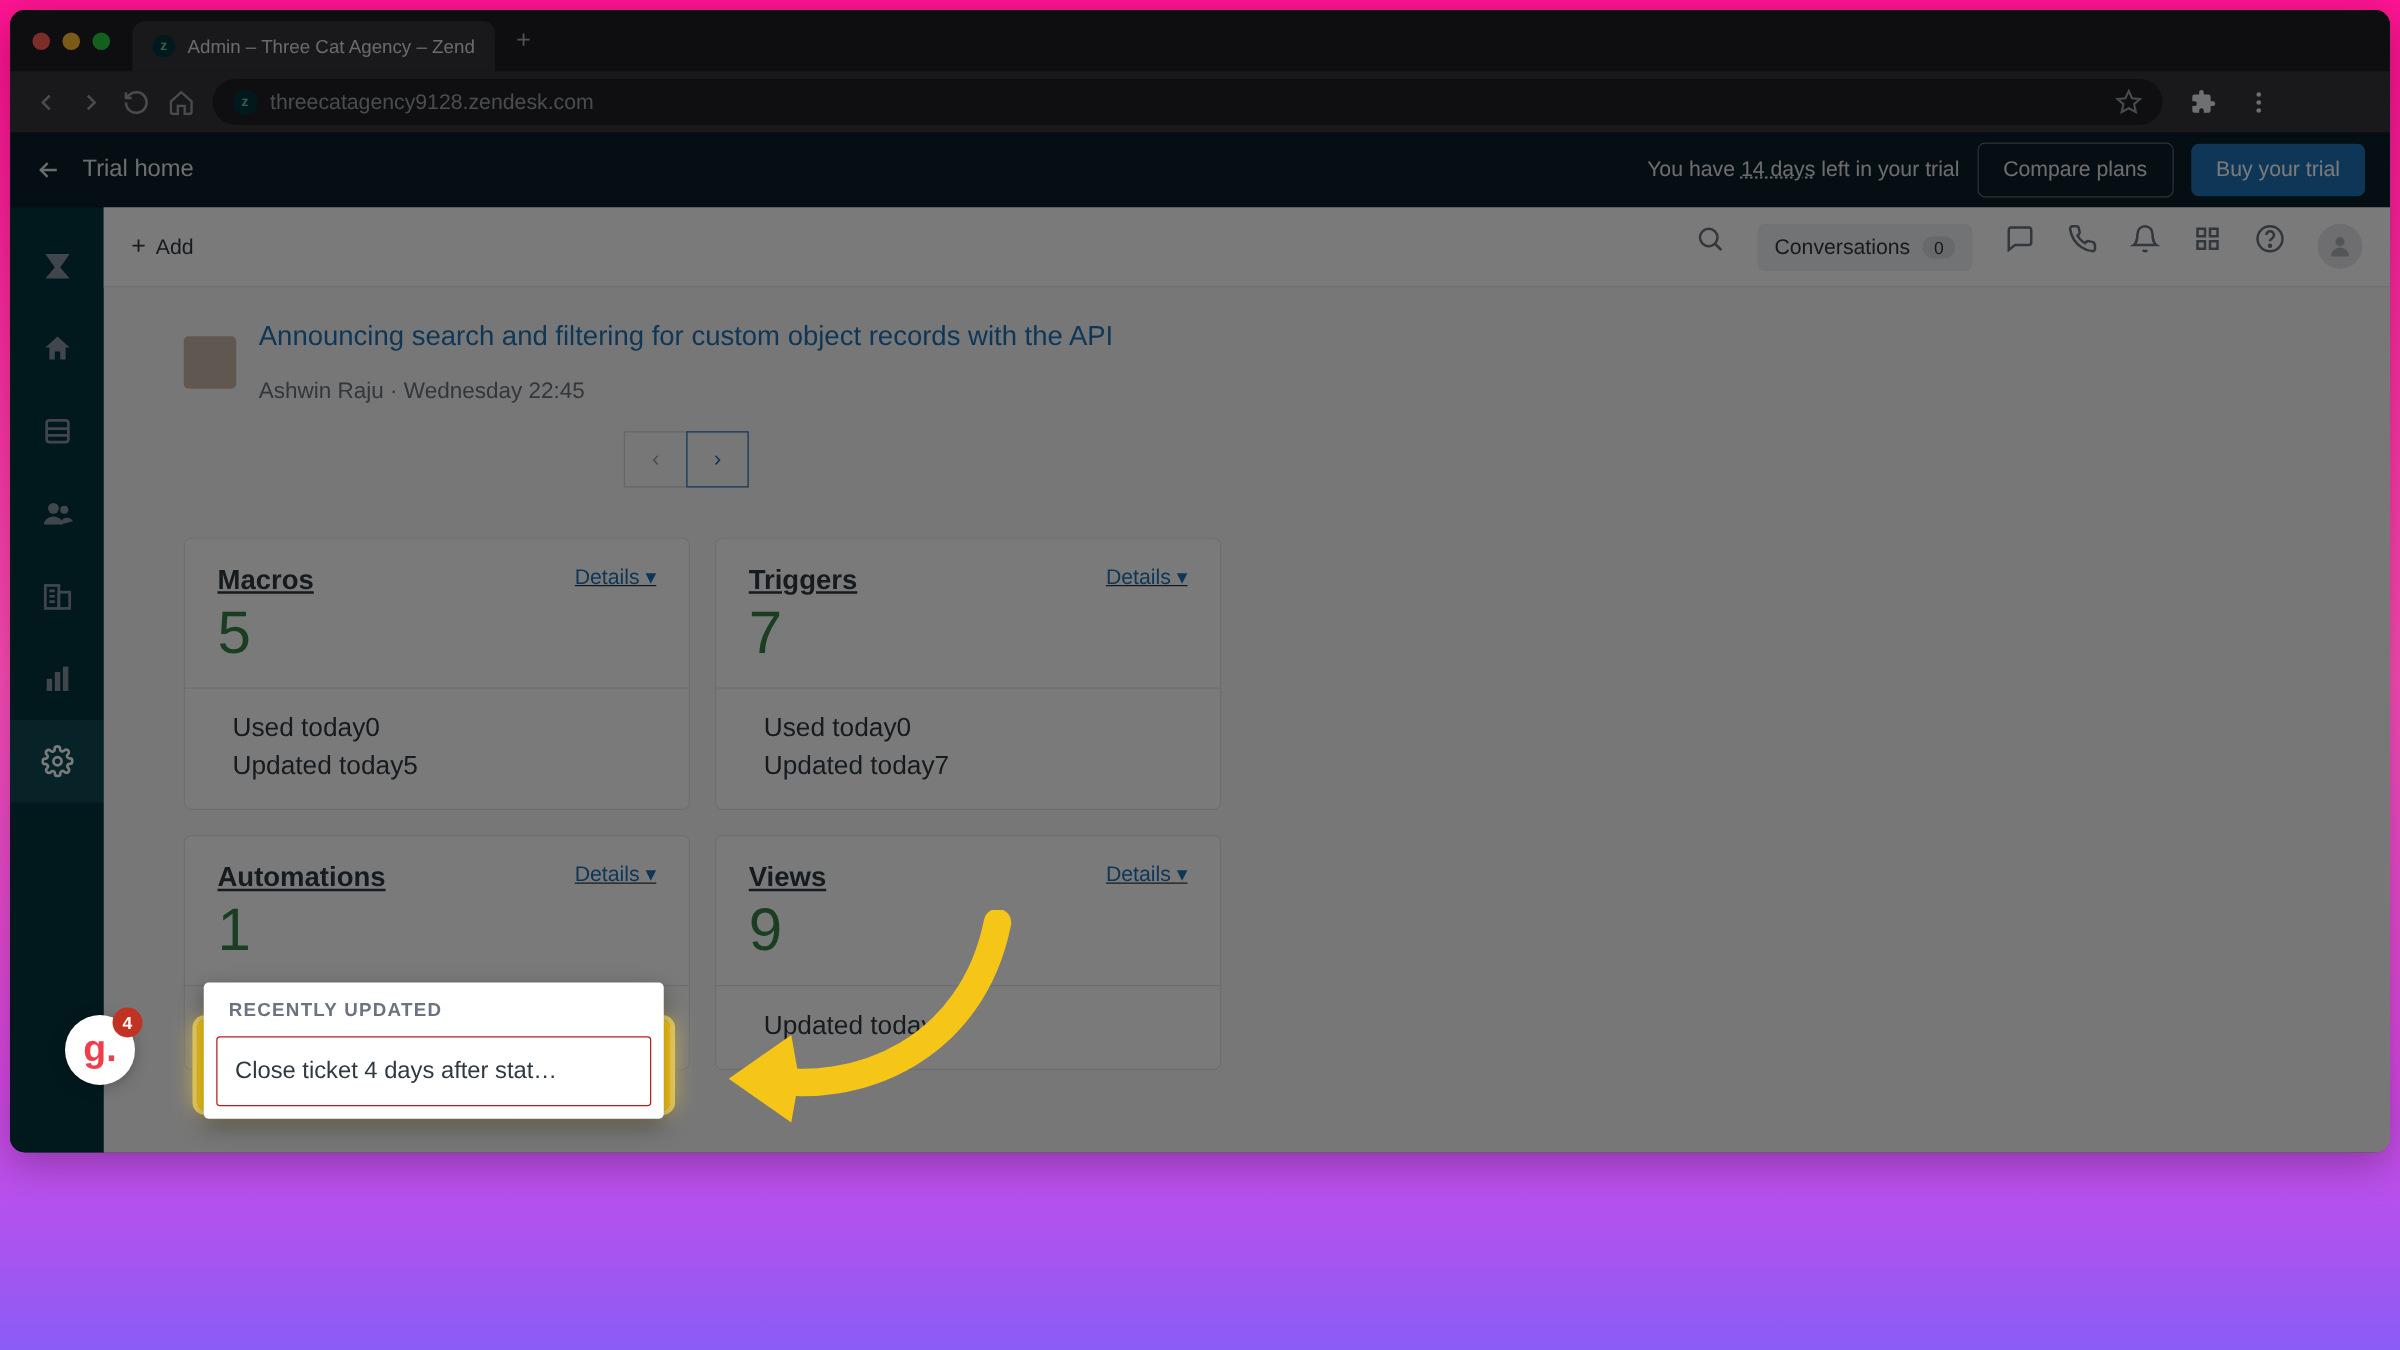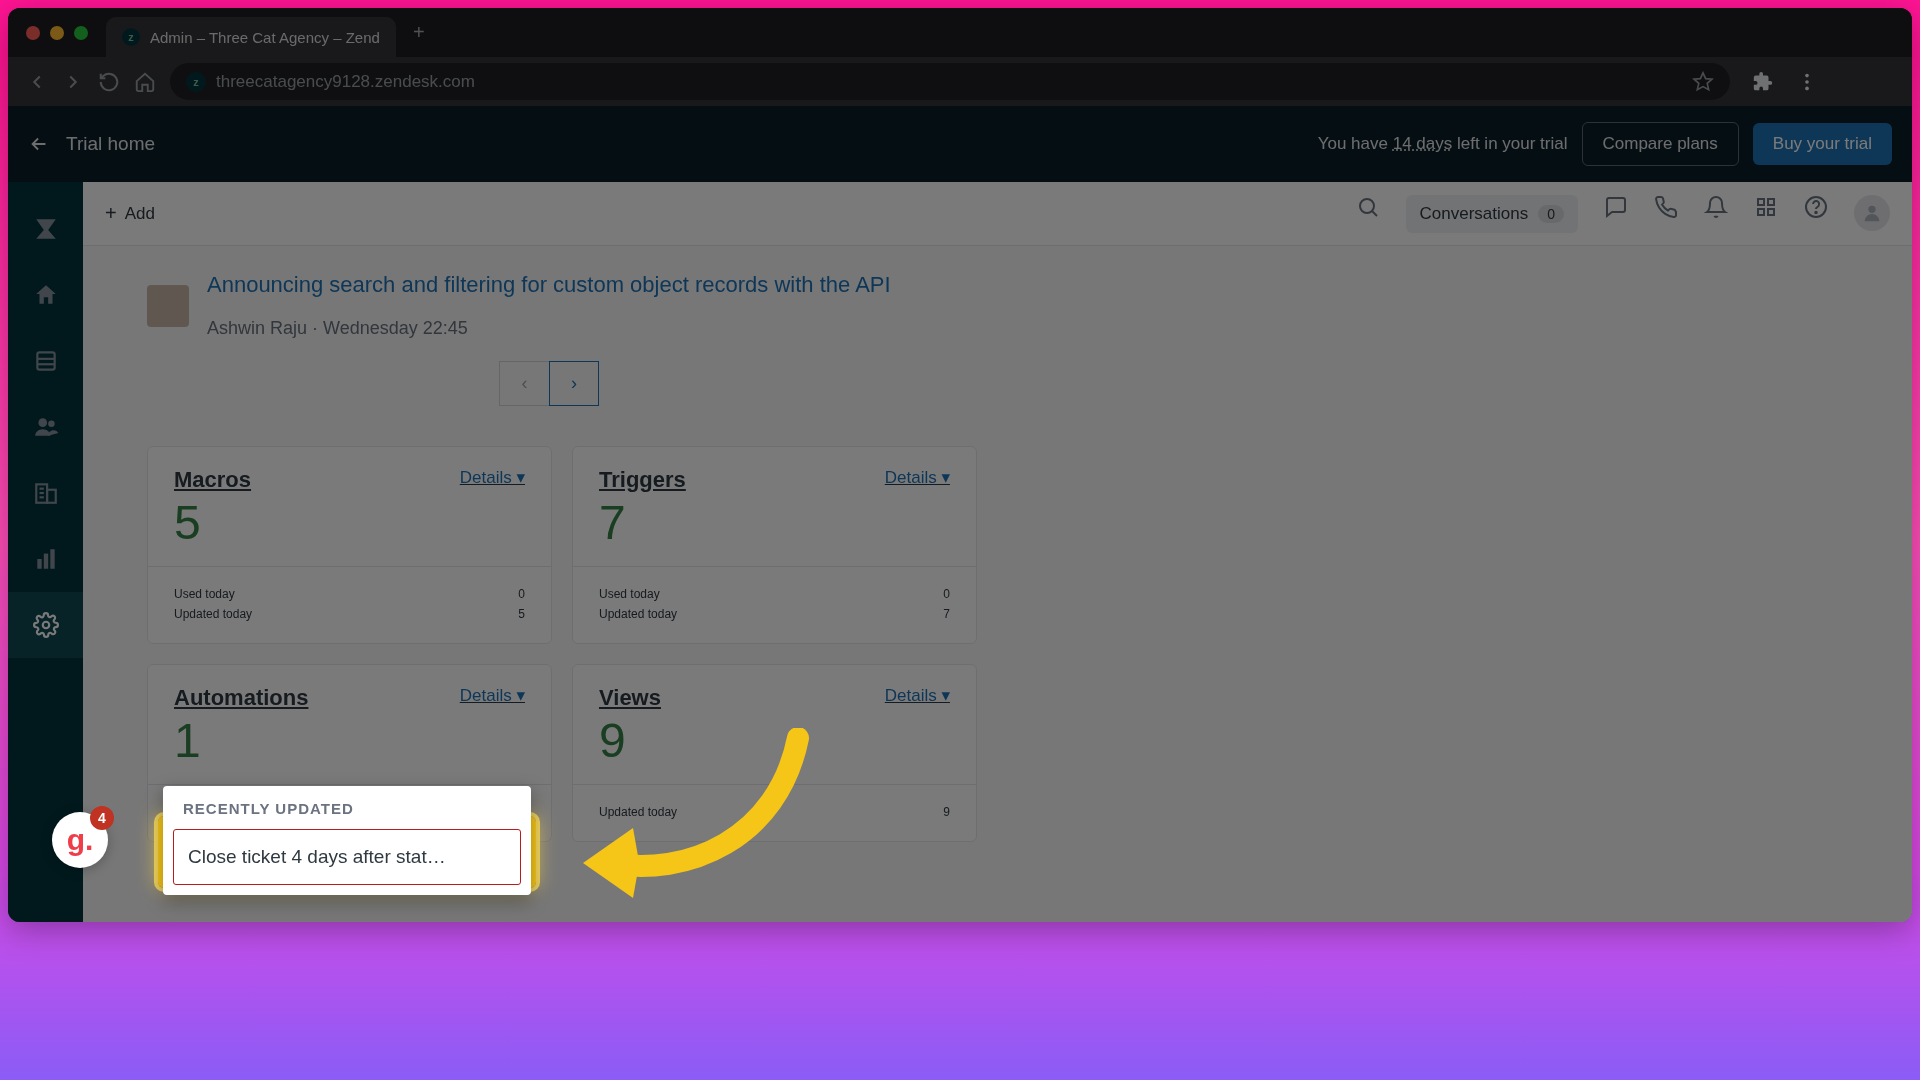--- a/index.html
+++ b/index.html
@@ -21,21 +21,21 @@
 
 
 .chrome-toolbar { height: 49px; background: #35363a; display: flex; align-items: center; padding: 0 18px; gap: 14px; }
 .nav-ico { color: #9aa0a6; display: flex; align-items: center; justify-content: center; width: 22px; height: 22px;}
 .urlbar { flex: 0 0 auto; width: 1560px; height: 37px; background: #202124; border-radius: 19px; display: flex; align-items: center; padding: 0 16px; gap: 10px; color: #9aa0a6; font-size: 17px; }
 .urlbar .favicon-z { width: 20px; height: 20px; }
 .urlbar .star { margin-left: auto; }
 .ext-ico { color: #e8eaed; margin-left: 8px; }
 
 
-.trialbar { height: 76px; background: #0a1f28; display: flex; align-items: center; padding: 0 20px; color: #e4e4e7; }
+.trialbar { height: 60px; background: #0a1f28; display: flex; align-items: center; padding: 0 20px; color: #e4e4e7; }
 .trialbar .back { color: #e4e4e7; margin-right: 16px; display:flex; }
 .trialbar .title { font-size: 19px; }
 .trialbar .right { margin-left: auto; display: flex; align-items: center; gap: 14px; font-size: 17px; }
 .trialbar .days { text-decoration: underline dotted; }
 .btn-outline { border: 1px solid #5d6970; background: transparent; color: #e4e4e7; padding: 11px 20px; border-radius: 6px; font-size: 17px; }
 .btn-primary { background: #1f73b7; color: #fff; border: none; padding: 11px 20px; border-radius: 6px; font-size: 17px; }
 
 .app { display: flex; height: calc(100% - 49px - 49px - 60px); }
 
 
@@ -70,21 +70,21 @@
 .section-h { font-size: 20px; font-weight: 600; letter-spacing: 2px; color: #6b7280; margin-bottom: 26px; }
 
 .cards { display: flex; gap: 20px; flex-wrap: wrap; max-width: 830px; }
 .card { width: 405px; border: 1px solid #e5e7eb; border-radius: 6px; background: #fff; }
 .card-top { padding: 20px 26px 16px; }
 .card-h { display: flex; justify-content: space-between; align-items: flex-start; text-decoration: underline; }
 .card-title { font-size: 22px; font-weight: 600; color: #2f3941; }
 .details-link { color: #1f73b7; font-size: 17px; }
 .big-num { font-size: 48px; color: #388347; font-weight: 400; margin-top: 2px; }
 .card-stats { border-top: 1px solid #e5e7eb; padding: 14px 26px 16px; }
-.stat-row { display: flex; justify-content: space-between; font-size: 12px; color: #2f3941; margin: 6px 0; }
+.stat-row { display: flex; font-size: 21px; color: #2f3941; margin: 6px 12px; }
 
 
 .gbadge { position: absolute; left: 44px; bottom: 54px; z-index: 80; }
 .gcircle { width: 56px; height: 56px; border-radius: 50%; background: #fff; box-shadow: 0 2px 12px rgba(0,0,0,.25); display: flex; align-items: center; justify-content: center; font-family: Georgia, serif; font-size: 30px; color: #ef3e4a; font-weight: 700; }
 .gcount { position: absolute; top: -6px; right: -6px; width: 24px; height: 24px; border-radius: 50%; background: #c03221; color: #fff; font-size: 14px; display: flex; align-items: center; justify-content: center; font-weight: 600; }
 
 
 .popup { position: absolute; z-index: 70; left: 155px; top: 778px; width: 368px; background: #fff; border-radius: 4px; box-shadow: 0 6px 18px rgba(0,0,0,.35); overflow: hidden; }
 .popup .hdr { padding: 14px 20px 6px; font-size: 15px; letter-spacing: 1px; color: #6b7280; font-weight: 600; }
 .popup .item { margin: 6px 10px 10px; padding: 16px 14px; font-size: 19px; color: #2f3941; border: 1px solid #b91c1c; border-radius: 3px; white-space: nowrap; overflow: hidden; text-overflow: ellipsis; }

